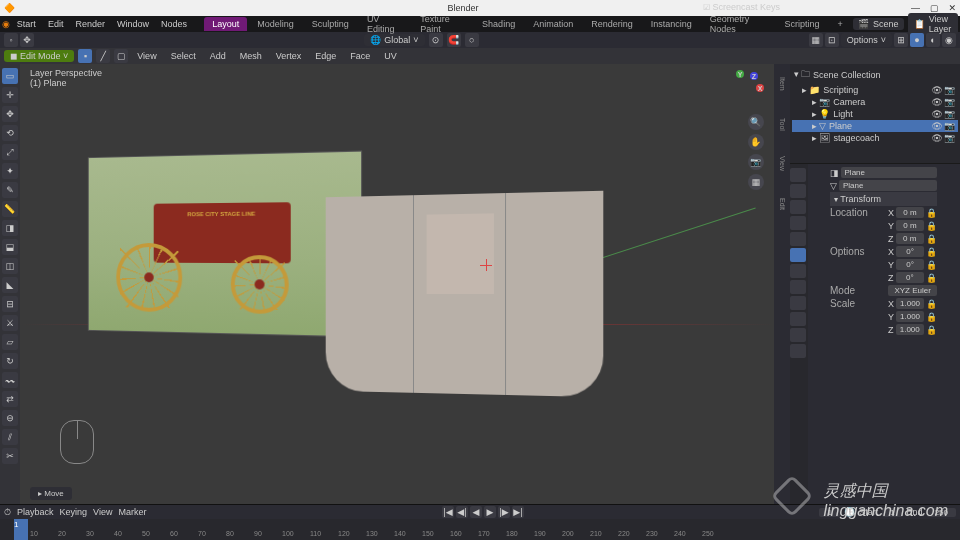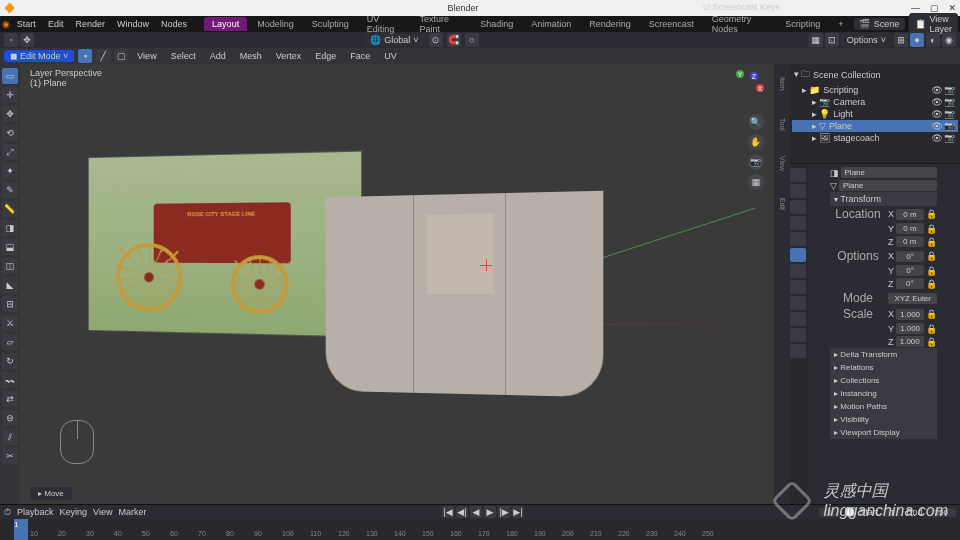--- a/index.html
+++ b/index.html
@@ -11,21 +11,21 @@
 .menubar .mitem{padding:1px 5px;color:#ccc;cursor:pointer}
 .menubar .tab{padding:2px 8px;color:#aaa;border-radius:3px 3px 0 0;cursor:pointer}
 .menubar .tab.active{background:#701a75;color:#fff}
 .menubar .right{margin-left:auto;display:flex;gap:4px;align-items:center}
 .pill{background:#2e2e35;padding:1px 6px;border-radius:3px;display:flex;align-items:center;gap:3px}
 .toolbar2{height:16px;background:#2b2b33;display:flex;align-items:center;padding:0 4px;gap:4px}
 .toolbar2 .seg{display:flex;gap:2px}
 .tbtn{width:14px;height:14px;background:#3a3a42;border-radius:2px;display:flex;align-items:center;justify-content:center;cursor:pointer}
 .tbtn.active{background:#4772b3}
 .editbar{height:16px;background:#333338;display:flex;align-items:center;padding:0 4px;gap:4px}
-.editbar .emode{background:#1d4ed8;padding:1px 6px;border-radius:3px}
+.editbar .emode{background:#4d7c0f;padding:1px 6px;border-radius:3px}
 .editbar .eitem{padding:1px 5px;cursor:pointer}
 .main{display:flex;height:440px}
 .lefttools{width:20px;background:#333338;display:flex;flex-direction:column;align-items:center;padding-top:4px;gap:3px}
 .ltool{width:16px;height:16px;background:#3a3a42;border-radius:2px;cursor:pointer;display:flex;align-items:center;justify-content:center}
 .ltool.active{background:#4772b3}
 .viewport{flex:1;background:#3a3a3a;position:relative;overflow:hidden}
 .persp{position:absolute;top:4px;left:10px;font-size:8px;color:#999}
 .gizmo{position:absolute;top:6px;right:8px;width:40px;height:40px}
 .gizmo .axis{position:absolute;width:8px;height:8px;border-radius:50%;font-size:7px;display:flex;align-items:center;justify-content:center;font-weight:bold}
 .vbtns{position:absolute;top:50px;right:10px;display:flex;flex-direction:column;gap:4px}
@@ -54,32 +54,32 @@
 .outliner{height:100px;background:#28282d;border-bottom:1px solid #1a1a1a;padding:2px;overflow:hidden}
 .outrow{display:flex;align-items:center;padding:1px 2px;gap:3px;cursor:pointer}
 .outrow.sel{background:#4772b3}
 .outeye{margin-left:auto;display:flex;gap:2px}
 .proptabs{width:18px;background:#28282d;float:left;height:100%;display:flex;flex-direction:column;gap:2px;padding-top:4px}
 .ptab{width:16px;height:14px;background:#3a3a42;border-radius:2px;cursor:pointer}
 .ptab.active{background:#4772b3}
 .propcontent{margin-left:20px;padding:2px}
 .prophdr{background:#3a3a42;padding:2px 4px;font-size:8px;cursor:pointer}
 .proprow{display:flex;align-items:center;padding:1px 0;gap:2px}
-.proprow .plabel{width:56px;text-align:center;font-size:12px;color:#aaa}
+.proprow .plabel{width:56px;text-align:left;font-size:10px;color:#aaa}
 .proprow .pval{flex:1;background:#444449;padding:1px 4px;text-align:center;font-size:8px;border-radius:2px}
 .timeline{height:36px;background:#232326;border-top:1px solid #111}
 .tlbar{height:14px;display:flex;align-items:center;padding:0 4px;gap:6px;background:#2b2b33}
 .tlctrl{display:flex;gap:2px;margin:0 auto}
 .tlbtn{width:12px;height:12px;background:#3a3a42;border-radius:2px;cursor:pointer;display:flex;align-items:center;justify-content:center}
 .tlrange{display:flex;gap:4px;align-items:center}
 .tlnum{background:#3a3a42;padding:0 8px;border-radius:2px;font-size:8px}
 .tltrack{height:22px;background:#28282d;position:relative;display:flex;align-items:center;padding:0 4px}
 .tlframe{position:absolute;left:14px;top:0;width:14px;height:100%;background:#4772b3}
 .tltick{color:#888;font-size:7px;position:absolute}
-.watermark{position:absolute;bottom:20px;right:12px;font-size:20px;color:rgba(255,255,255,0.35);font-style:italic;display:flex;align-items:center;gap:16px}
+.watermark{position:absolute;bottom:20px;right:12px;font-size:20px;color:rgba(255,255,255,0.35);font-style:italic;display:flex;align-items:flex-start;gap:16px}
 .watermark .wlogo{width:30px;height:30px;border:3px solid rgba(255,255,255,0.35);border-radius:6px;transform:rotate(45deg)}
 </style>
 </head>
 <body>
 
 <div class="titlebar">
   <span>🔶</span>
   <span>Blender</span>
   <div class="winbtn">
     <span>—</span>
@@ -97,21 +97,21 @@
   <span class="mitem">Nodes</span>
   <span style="width:10px"></span>
   <span class="tab active">Layout</span>
   <span class="tab">Modeling</span>
   <span class="tab">Sculpting</span>
   <span class="tab">UV Editing</span>
   <span class="tab">Texture Paint</span>
   <span class="tab">Shading</span>
   <span class="tab">Animation</span>
   <span class="tab">Rendering</span>
-  <span class="tab">Screencast</span>
+  <span class="tab">Instancing</span>
   <span class="tab">Geometry Nodes</span>
   <span class="tab">Scripting</span>
   <span class="tab">+</span>
   <div class="right">
     <span class="pill">🎬 <span>Scene</span></span>
     <span class="pill">📋 <span>View Layer</span></span>
   </div>
 </div>
 
 <div class="toolbar2">
@@ -309,29 +309,20 @@
         <div class="proprow"><span class="plabel">Options</span> X <span class="pval">0°</span><span>🔒</span></div>
         <div class="proprow"><span class="plabel"></span> Y <span class="pval">0°</span><span>🔒</span></div>
         <div class="proprow"><span class="plabel"></span> Z <span class="pval">0°</span><span>🔒</span></div>
         <div class="proprow">
             <span class="plabel">Mode</span>
             <span class="pval">XYZ Euler</span>
           </div>
         <div class="proprow"><span class="plabel">Scale</span> X <span class="pval">1.000</span><span>🔒</span></div>
         <div class="proprow"><span class="plabel"></span> Y <span class="pval">1.000</span><span>🔒</span></div>
         <div class="proprow"><span class="plabel"></span> Z <span class="pval">1.000</span><span>🔒</span></div>
-        <div id="prop-sections">
-            <div class="prophdr">▸ Delta Transform</div>
-            <div class="prophdr">▸ Relations</div>
-            <div class="prophdr">▸ Collections</div>
-            <div class="prophdr">▸ Instancing</div>
-            <div class="prophdr">▸ Motion Paths</div>
-            <div class="prophdr">▸ Visibility</div>
-            <div class="prophdr">▸ Viewport Display</div>
-          </div>
       </div>
     </div>
   </div>
 </div>
 
 <div class="timeline">
   <div class="tlbar">
     <span>⏱</span>
     <span class="eitem">Playback</span>
     <span class="eitem">Keying</span>

